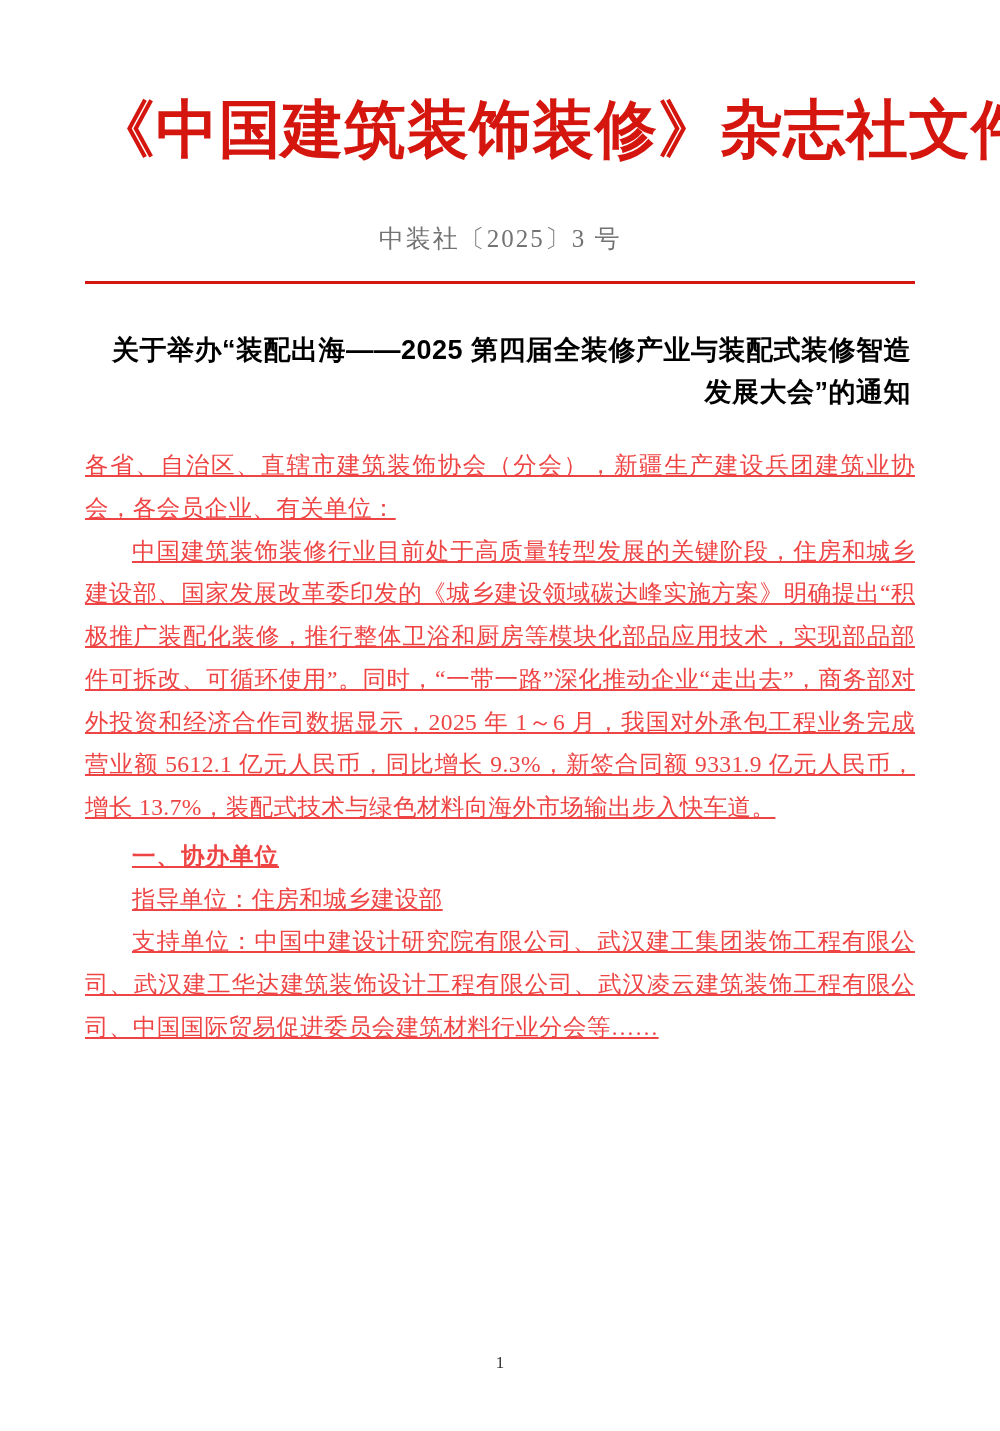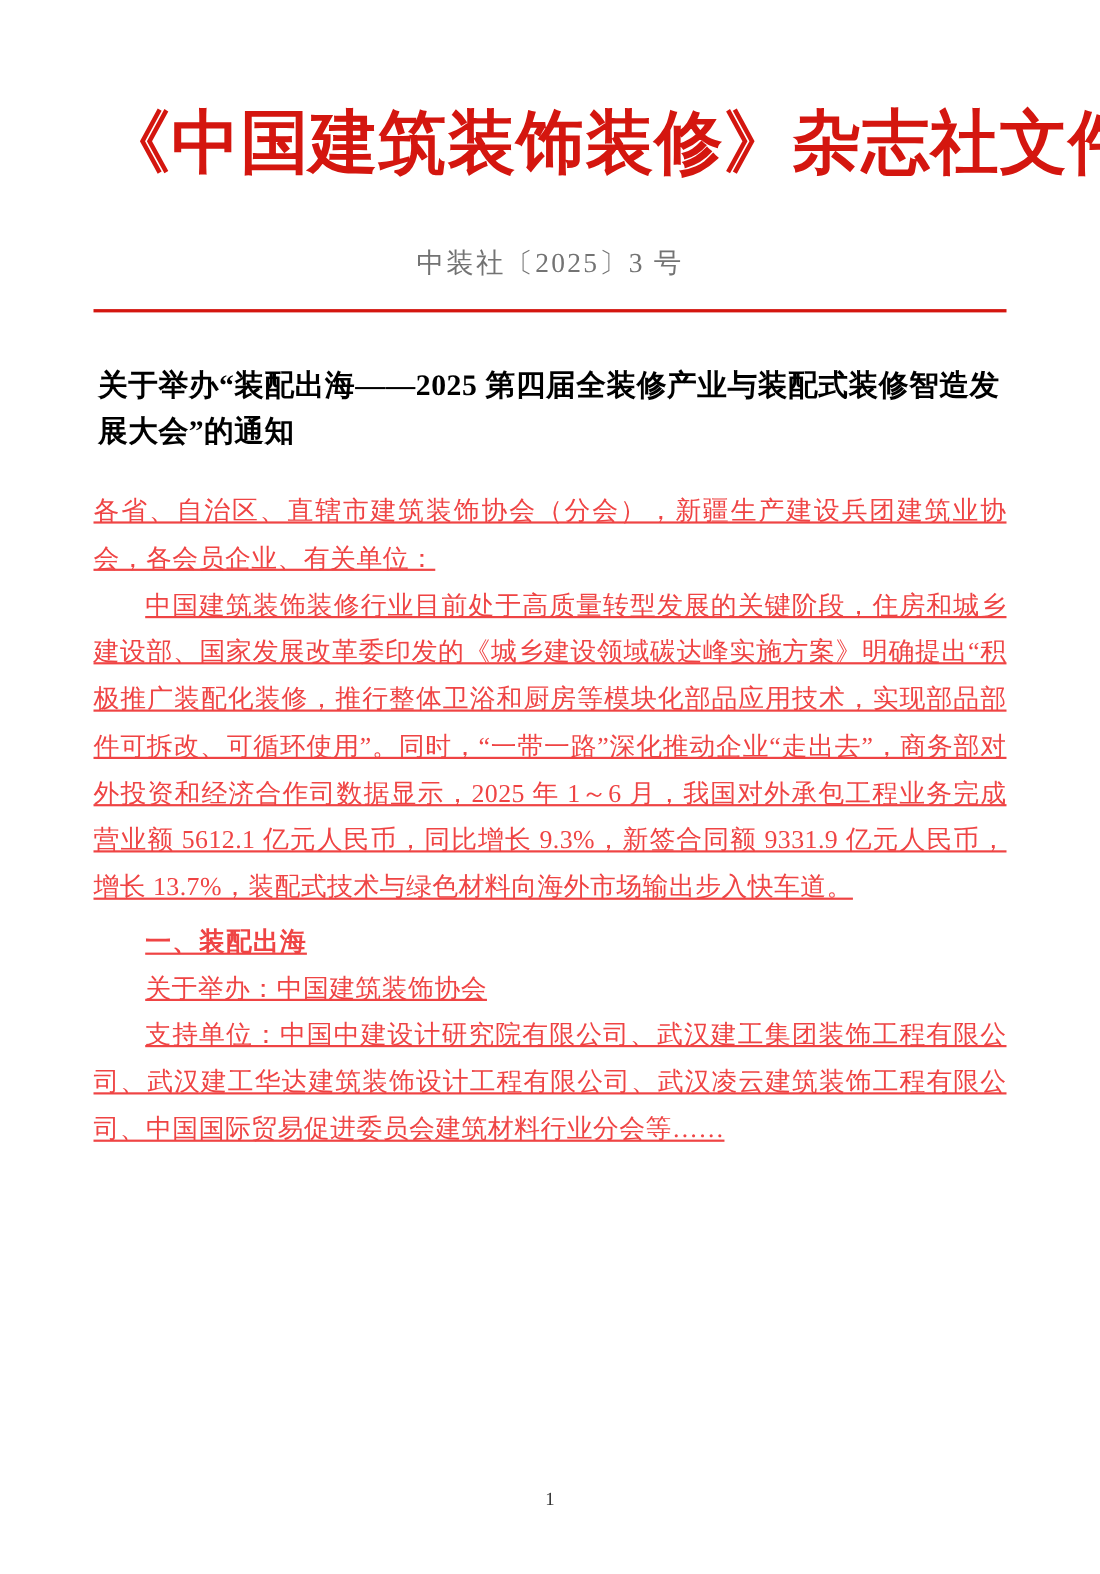--- a/index.html
+++ b/index.html
@@ -50,22 +50,22 @@
   
   .red-rule {
     margin-top: 26px;
     height: 3px;
     background: #d4160f;
     width: 100%;
   }
   
   .doc-title {
     margin-top: 46px;
-    text-align: left;
-    font-family: Liberation Serif, serif;
+    text-align: right;
+    font-family: Liberation Sans, sans-serif;
     font-weight: bold;
     font-size: 27px;
     line-height: 1.55;
     letter-spacing: 0.5px;
     color: #000;
     padding: 0 4px;
   }
   
   .body-text {
     margin-top: 30px;
@@ -118,20 +118,20 @@
   <div class="doc-number">中装社〔2025〕3 号</div>
 
   <div class="red-rule"></div>
 
   <div class="doc-title">关于举办“装配出海——2025 第四届全装修产业与装配式装修智造发展大会”的通知</div>
 
   <div class="body-text">
     <p>各省、自治区、直辖市建筑装饰协会（分会），新疆生产建设兵团建筑业协会，各会员企业、有关单位：</p>
     <p class="indent">中国建筑装饰装修行业目前处于高质量转型发展的关键阶段，住房和城乡建设部、国家发展改革委印发的《城乡建设领域碳达峰实施方案》明确提出“积极推广装配化装修，推行整体卫浴和厨房等模块化部品应用技术，实现部品部件可拆改、可循环使用”。同时，“一带一路”深化推动企业“走出去”，商务部对外投资和经济合作司数据显示，2025 年 1～6 月，我国对外承包工程业务完成营业额 5612.1 亿元人民币，同比增长 9.3%，新签合同额 9331.9 亿元人民币，增长 13.7%，装配式技术与绿色材料向海外市场输出步入快车道。</p>
 
-    <p class="section-heading">一、装配出海</p>
-    <p class="org-line">关于举办：中国建筑装饰协会</p>
+    <p class="section-heading">一、协办单位</p>
+    <p class="org-line">指导单位：住房和城乡建设部</p>
     <p class="indent">支持单位：中国中建设计研究院有限公司、武汉建工集团装饰工程有限公司、武汉建工华达建筑装饰设计工程有限公司、武汉凌云建筑装饰工程有限公司、中国国际贸易促进委员会建筑材料行业分会等……</p>
   </div>
 
   <div class="page-number">1</div>
 
 </div>
 
 </body></html>

